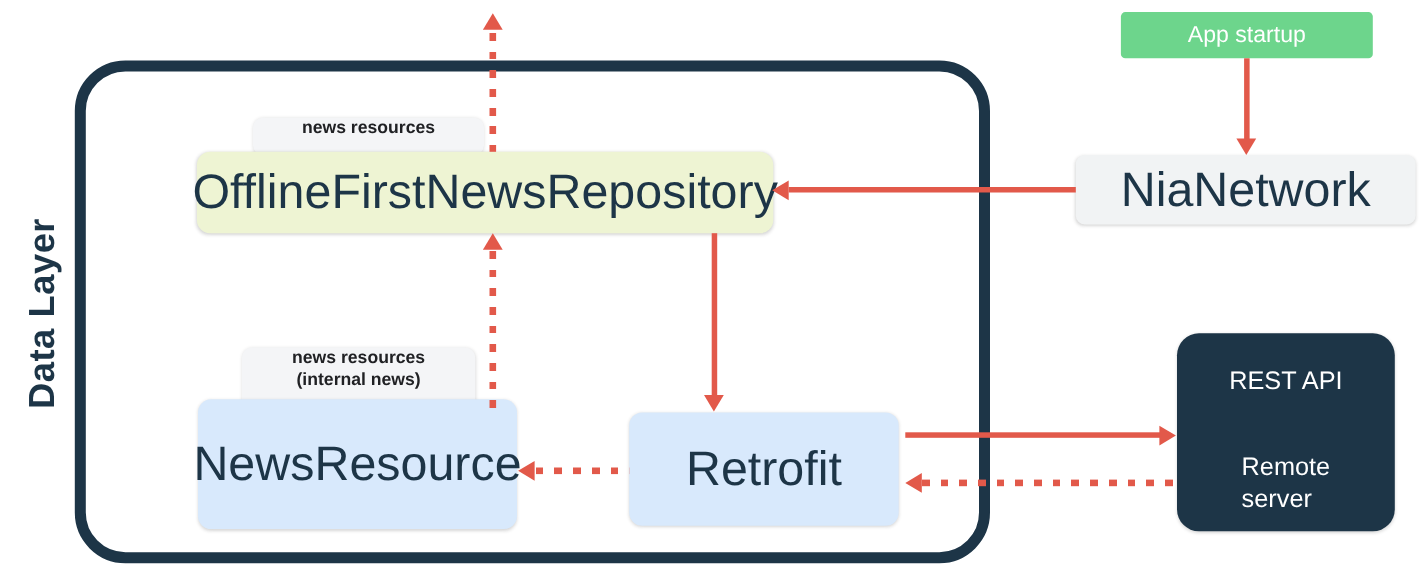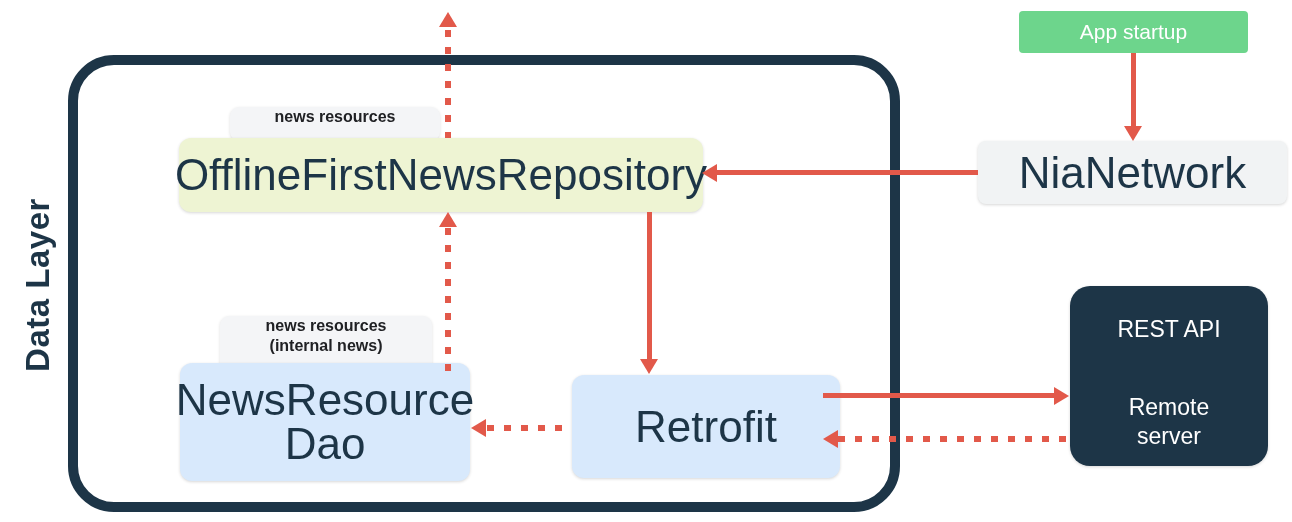--- a/index.html
+++ b/index.html
@@ -24,28 +24,28 @@
 
   .tag{position:absolute;background:var(--label-bg);border-radius:9px;z-index:1;
     display:flex;flex-direction:column;align-items:center;justify-content:flex-start;
     font-size:16px;font-weight:700;color:var(--tag-text);line-height:20px;
     box-shadow:0 1px 3px rgba(32,33,36,.15)}
 
   .repo{left:179px;top:138px;width:524px;height:74px;background:var(--lime)}
   .tag-repo{left:230px;top:107px;width:210px;height:34px}
   .dao{left:180px;top:363px;width:290px;height:118px;background:var(--blue)}
   .tag-dao{left:220px;top:316px;width:212px;height:64px}
-  .retrofit{left:572px;top:375px;width:268px;height:103px;background:var(--blue)}
+  .retrofit{left:572px;top:375px;width:245px;height:103px;background:var(--blue)}
   .workmanager{left:978px;top:141px;width:309px;height:63px;background:var(--panel-bg);border-radius:8px}
   .appstartup{left:1019px;top:11px;width:229px;height:42px;background:var(--green);
     border-radius:4px;color:#fff;font-size:21px;font-weight:400;box-shadow:none}
-  .restapi{left:1070px;top:286px;width:198px;height:180px;background:var(--navy);
+  .restapi{left:1070px;top:303px;width:198px;height:180px;background:var(--navy);
     border-radius:20px;color:#fff;justify-content:flex-start;padding-top:30px}
   .restapi .title{font-size:23px;font-weight:500}
-  .restapi .sub{margin-top:50px;font-size:23px;font-weight:500;line-height:29px;text-align:center}
+  .restapi .sub{margin-top:50px;font-size:23px;font-weight:500;line-height:29px;text-align:left}
 
   .line{position:absolute;background:var(--red);z-index:3}
   .dot-h{position:absolute;height:6px;z-index:3;
     background-image:repeating-linear-gradient(to right,var(--red) 0 7px,transparent 7px 17px)}
   .dot-v{position:absolute;width:6px;z-index:3;
     background-image:repeating-linear-gradient(to bottom,var(--red) 0 7px,transparent 7px 17px)}
   .arr{position:absolute;width:0;height:0;z-index:3}
   .arr-down{border-left:9px solid transparent;border-right:9px solid transparent;border-top:15px solid var(--red)}
   .arr-up{border-left:9px solid transparent;border-right:9px solid transparent;border-bottom:15px solid var(--red)}
   .arr-left{border-top:9px solid transparent;border-bottom:9px solid transparent;border-right:15px solid var(--red)}
@@ -66,21 +66,20 @@
     <span>news resources</span>
     <span>(internal news)</span>
   </div>
 
   <div class="node repo">
     <span class="big">OfflineFirstNewsRepository</span>
   </div>
 
   <div class="node dao">
     <span class="big">NewsResource</span>
-    <span class="big">Dao</span>
   </div>
 
   <div class="node retrofit">
     <span class="big">Retrofit</span>
   </div>
 
   <div class="node workmanager">
     <span class="big">NiaNetwork</span>
   </div>
 

